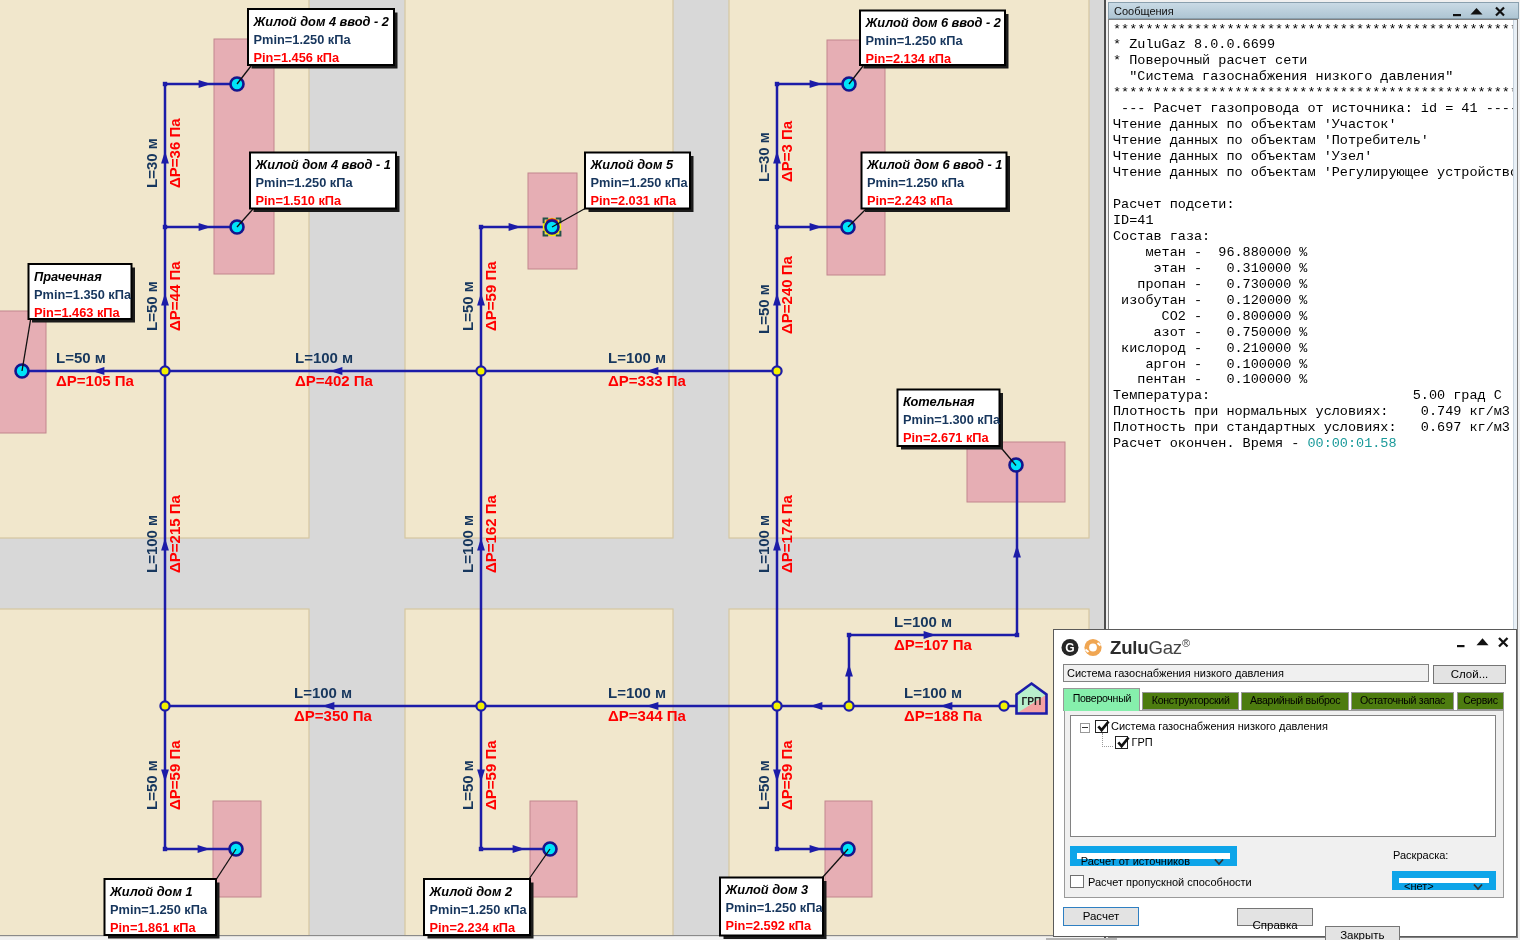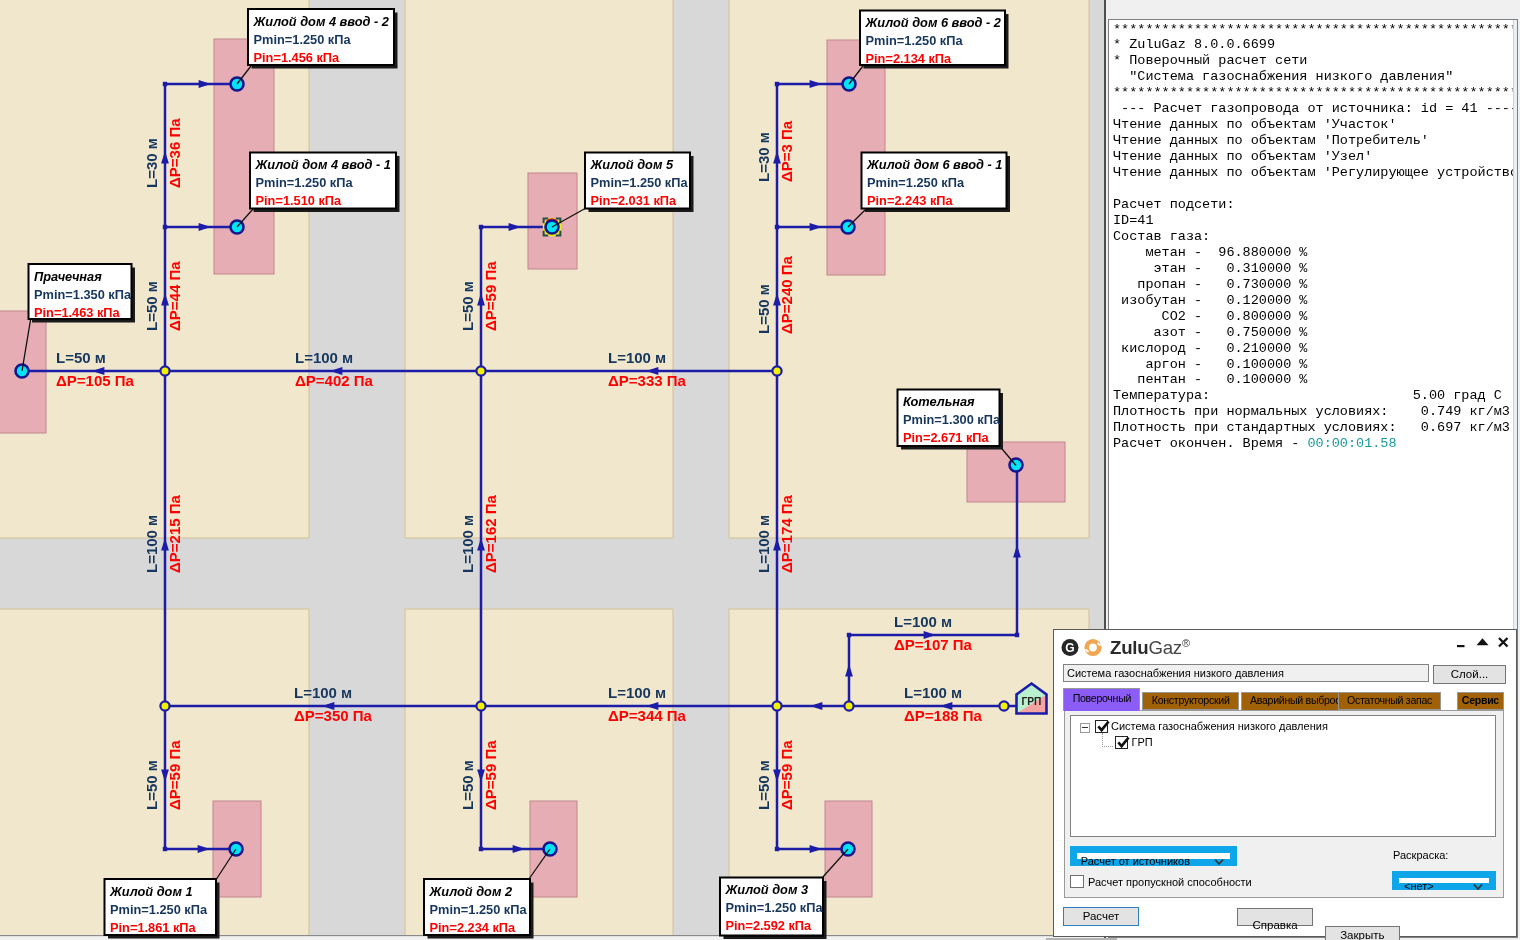--- a/index.html
+++ b/index.html
@@ -15,21 +15,21 @@
   #pcontent { position:absolute; left:2px; top:19px; width:410px; height:919px;
               background:#fff; border:1px solid #808080; box-sizing:border-box; overflow:hidden; }
   .ml { font-family:"Liberation Mono",monospace; font-size:13.5px; line-height:15.95px;
         white-space:pre; color:#000; }
   #msgs { position:absolute; left:4px; top:1.5px; }
   
   #dlg { position:absolute; left:1053px; top:629px; width:464px; height:308px;
          background:#fff; border:1.2px solid #5a5a5a; box-sizing:border-box; }
   .btn { position:absolute; background:#e3e3e3; border:1px solid #757575;
          box-sizing:border-box; font-size:11.5px; color:#000; text-align:center; white-space:nowrap; }
-  .tab { position:absolute; background:#a16207; border:1px solid #989898;
+  .tab { position:absolute; background:#4d7c0f; border:1px solid #989898;
          box-sizing:border-box; font-size:10.6px; letter-spacing:-0.3px; color:#000; text-align:center; white-space:nowrap; overflow:hidden; }
   .lbl { position:absolute; font-size:11px; color:#000; white-space:nowrap; }
   .combo { position:absolute; background:#fff; border:7px solid #0ea5e9;
            box-sizing:border-box; font-size:11px; color:#000; white-space:nowrap; }
 </style></head>
 <body>
 <svg id="map" width="1105" height="940" viewBox="0 0 1105 940">
     <rect x="-3" y="-3" width="1110" height="946" fill="#d8d8d8"></rect>
     <rect x="-3" y="-3" width="312" height="541" fill="#f1e7cc" stroke="#d5c7a0" stroke-width="1.2"></rect>
     <rect x="405" y="-3" width="268" height="541" fill="#f1e7cc" stroke="#d5c7a0" stroke-width="1.2"></rect>
@@ -219,20 +219,28 @@
     <text x="429.5" y="895.5" style="font-family:&quot;Liberation Sans&quot;,sans-serif;font-weight:bold;font-size:12.8px;font-style:italic;" fill="#000">Жилой дом 2</text>
     <text x="429.5" y="913.5" style="font-family:&quot;Liberation Sans&quot;,sans-serif;font-weight:bold;font-size:12.8px;" fill="#17365d">Pmin=1.250 кПа</text>
     <text x="429.5" y="931.5" style="font-family:&quot;Liberation Sans&quot;,sans-serif;font-weight:bold;font-size:12.8px;" fill="#ff0000">Pin=2.234 кПа</text>
     <rect x="723.5" y="881.0" width="103" height="58" fill="#1b1b1b"></rect>
     <rect x="720" y="877.5" width="103" height="58" fill="#ffffff" stroke="#000" stroke-width="2"></rect>
     <text x="725.5" y="894.0" style="font-family:&quot;Liberation Sans&quot;,sans-serif;font-weight:bold;font-size:12.8px;font-style:italic;" fill="#000">Жилой дом 3</text>
     <text x="725.5" y="912.0" style="font-family:&quot;Liberation Sans&quot;,sans-serif;font-weight:bold;font-size:12.8px;" fill="#17365d">Pmin=1.250 кПа</text>
     <text x="725.5" y="930.0" style="font-family:&quot;Liberation Sans&quot;,sans-serif;font-weight:bold;font-size:12.8px;" fill="#ff0000">Pin=2.592 кПа</text>
   </svg>
 <div id="panel">
+  <div id="ptitle">
+      <span>Сообщения</span>
+    <svg style="position:absolute;right:8px;top:2px" width="58" height="13" viewBox="0 0 58 13">
+      <rect x="1" y="9" width="8" height="2.2" fill="#111"></rect>
+      <polygon points="24.5,3 30.5,9.5 18.5,9.5" fill="#111"></polygon>
+      <path d="M44 2.5 L52 10.5 M52 2.5 L44 10.5" stroke="#111" stroke-width="2.2"></path>
+    </svg>
+  </div>
   <div id="pcontent">
       <div id="msgs">
         <div class="ml">*****************************************************</div>
         <div class="ml">*&nbsp;ZuluGaz&nbsp;8.0.0.6699</div>
         <div class="ml">*&nbsp;Поверочный&nbsp;расчет&nbsp;сети</div>
         <div class="ml">&nbsp;&nbsp;"Система&nbsp;газоснабжения&nbsp;низкого&nbsp;давления"</div>
         <div class="ml">*****************************************************</div>
         <div class="ml">&nbsp;---&nbsp;Расчет&nbsp;газопровода&nbsp;от&nbsp;источника:&nbsp;id&nbsp;=&nbsp;41&nbsp;------</div>
         <div class="ml">Чтение&nbsp;данных&nbsp;по&nbsp;объектам&nbsp;'Участок'</div>
         <div class="ml">Чтение&nbsp;данных&nbsp;по&nbsp;объектам&nbsp;'Потребитель'</div>
@@ -270,25 +278,25 @@
     <text x="49" y="15.5" style="font-family:&quot;Liberation Sans&quot;,sans-serif;font-size:18.6px;font-weight:bold;letter-spacing:-0.2px" fill="#2b2b2b">Zulu<tspan style="font-weight:normal" fill="#454545">Gaz</tspan><tspan dy="-7" style="font-size:11px;font-weight:normal" fill="#454545">®</tspan></text>
   </svg>
   <svg style="position:absolute;left:400px;top:5px" width="58" height="15" viewBox="0 0 58 15">
     <rect x="3" y="10" width="7.5" height="2.2" fill="#111"></rect>
     <polygon points="28.5,3.2 34.5,10.2 22.5,10.2" fill="#111"></polygon>
     <path d="M45 3 L53.5 11.5 M53.5 3 L45 11.5" stroke="#111" stroke-width="2.3"></path>
   </svg>
   <div style="position:absolute;left:9px;top:33.5px;width:366px;height:18px;background:#f0f0f0;border:1px solid #828282;box-sizing:border-box;font-size:11px;padding:2.5px 0 0 3px;white-space:nowrap;overflow:hidden;">Система газоснабжения низкого давления</div>
   <div class="btn" style="left:379px;top:35px;width:73px;height:19px;padding-top:2px;">Слой...</div>
 
-  <div class="tab" style="left:9.4px;top:58.4px;width:77px;height:22.2px;background:#8b5cf6;border-bottom:none;padding-top:3px;z-index:3;">Поверочный</div>
+  <div class="tab" style="left:9.4px;top:58.4px;width:77px;height:22.2px;background:#86efac;border-bottom:none;padding-top:3px;z-index:3;">Поверочный</div>
   <div class="tab" style="left:88.2px;top:61.5px;width:97px;height:18.1px;padding-top:1px;">Конструкторский</div>
   <div class="tab" style="left:187.3px;top:61.5px;width:107.6px;height:23px;padding-top:1px;">Аварийный выброс</div>
-  <div class="tab" style="left:284px;top:61.5px;width:103px;height:18.1px;padding-top:1px;">Остаточный запас</div>
-  <div class="tab" style="left:402.5px;top:61.5px;width:47.8px;height:18.1px;padding-top:1px;font-weight:bold;">Сервис</div>
+  <div class="tab" style="left:297px;top:61.5px;width:103px;height:18.1px;padding-top:1px;">Остаточный запас</div>
+  <div class="tab" style="left:402.5px;top:61.5px;width:47.8px;height:18.1px;padding-top:1px;">Сервис</div>
 
   <div style="position:absolute;left:9.6px;top:79.6px;width:440px;height:188px;background:#f0f0f0;border:1px solid #9a9a9a;box-sizing:border-box;"></div>
   <div style="position:absolute;left:15.7px;top:84.5px;width:426px;height:122px;background:#fff;border:1px solid #828282;box-sizing:border-box;"></div>
 
   <div style="position:absolute;left:26px;top:93px;width:9.5px;height:9.5px;background:#fff;border:1px solid #999;box-sizing:border-box;"></div>
   <div style="position:absolute;left:27.8px;top:97px;width:6px;height:1.4px;background:#333;"></div>
   <div style="position:absolute;left:40.5px;top:89.5px;width:13.5px;height:13.5px;background:#fff;border:1.6px solid #222;box-sizing:border-box;"></div>
     <svg style="position:absolute;left:40.5px;top:87.5px;" width="17.5" height="17.5" viewBox="0 0 17 17">
       <path d="M3.2 8.2 L6.4 11.8 L13.2 3.4" fill="none" stroke="#111" stroke-width="2.6"></path>
     </svg>

